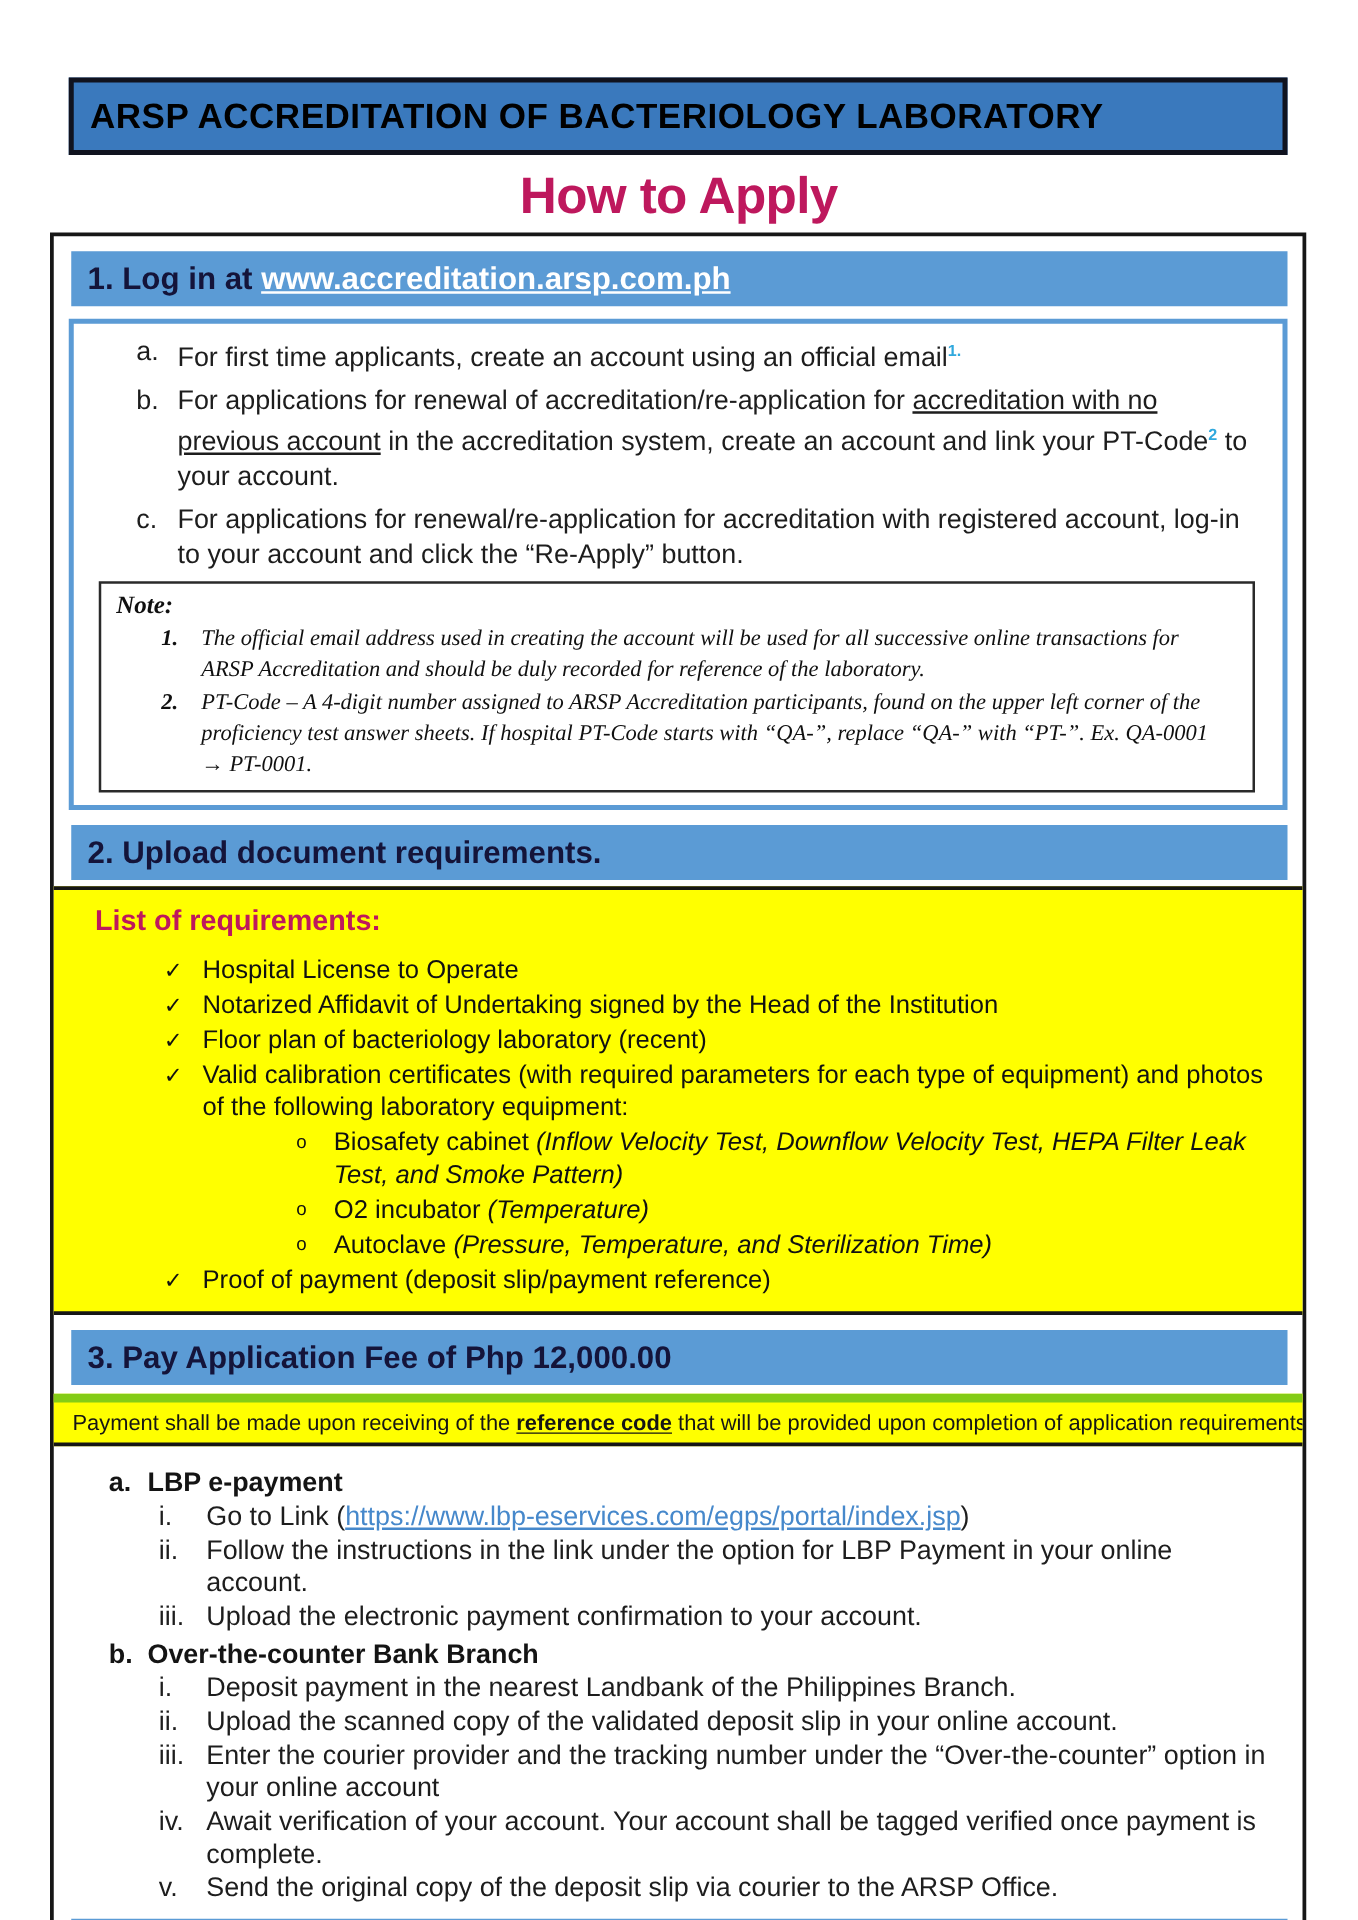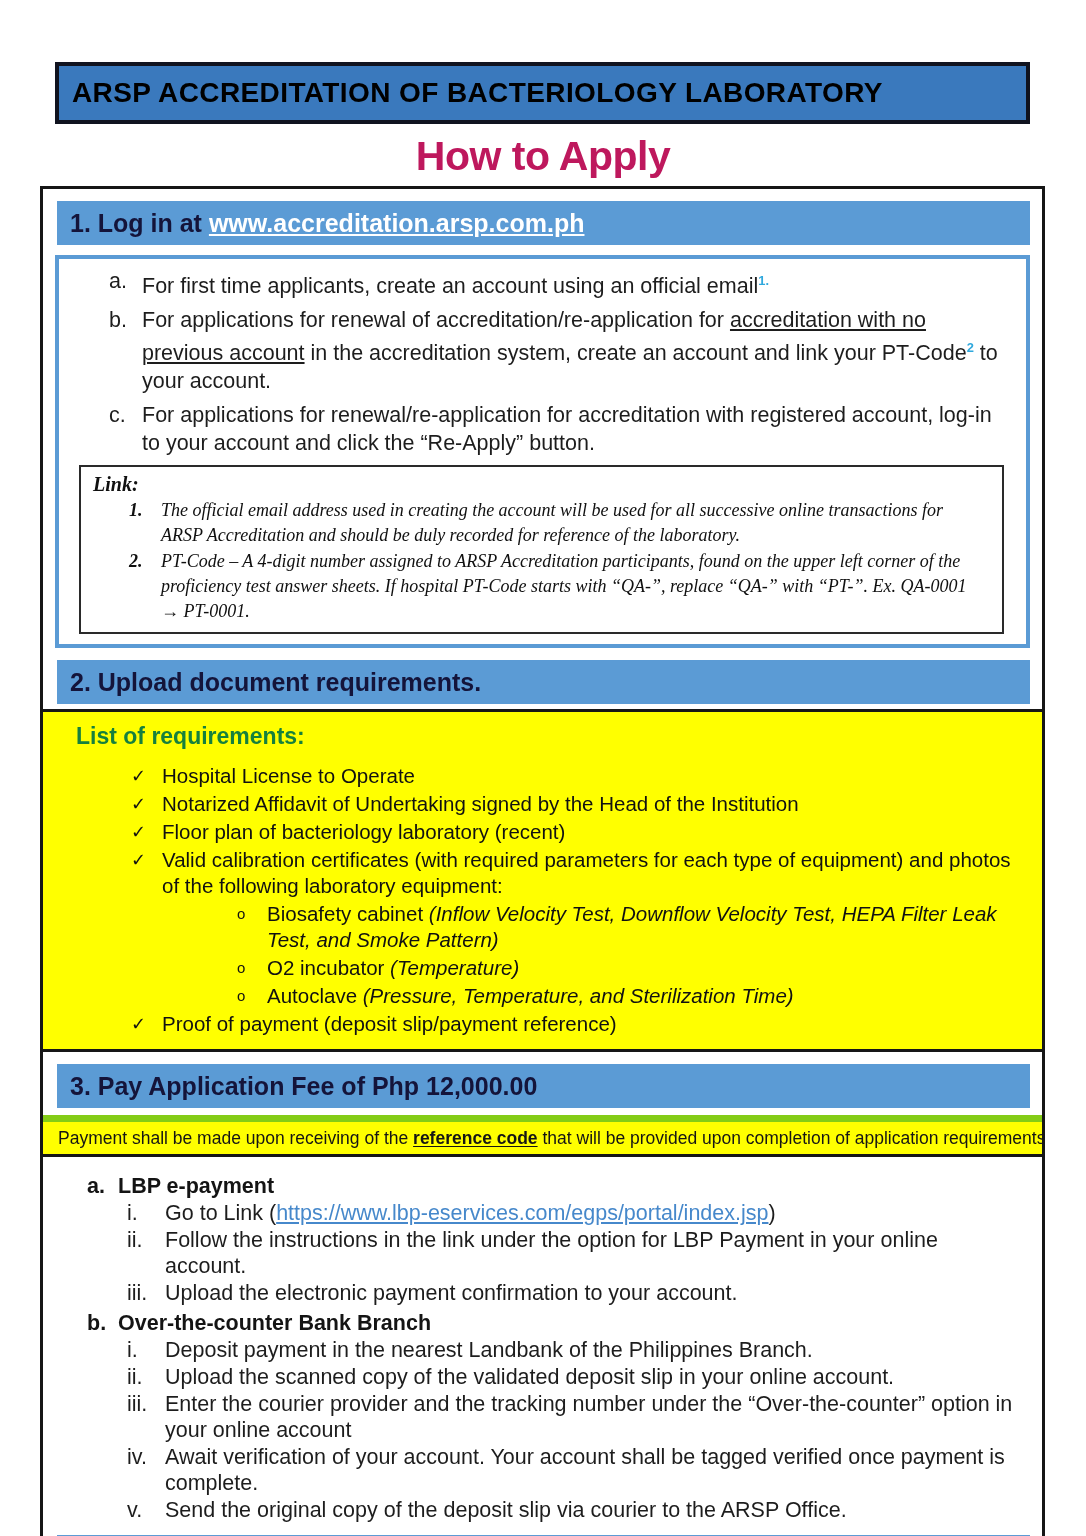--- a/index.html
+++ b/index.html
@@ -42,21 +42,21 @@
   .note-title{font-weight:700;font-size:20px;line-height:25px;}
   .note-row{display:flex;margin:1px 0 0 36px;font-size:18px;line-height:25px;}
   .note-label{width:32px;flex:none;font-weight:700;}
   .note-text{flex:1;}
   
   .yellow-box{
     margin-top:5px;background:#ffff00;
     border-top:3px solid #161616;border-bottom:3px solid #161616;
     padding:10px 30px 12px 33px;
   }
-  .req-title{font-weight:700;font-size:23px;line-height:28px;color:#15803d;}
+  .req-title{font-weight:700;font-size:23px;line-height:28px;color:#be185d;}
   .req-list{margin-top:13px;}
   .req-row{display:flex;margin:2px 0 0 55px;font-size:20.5px;line-height:26px;color:#111;}
   .req-check{width:31px;flex:none;font-size:18px;}
   .req-text{flex:1;}
   .sub-row{display:flex;margin:2px 0 0 161px;font-size:20.5px;line-height:26px;color:#111;}
   .sub-bullet{width:30px;flex:none;font-size:15px;}
   .sub-text{flex:1;}
   .yellow-strip{
     margin-top:7px;background:#ffff00;
     border-top:7px solid #84cc16;border-bottom:3px solid #161616;
@@ -111,21 +111,21 @@
           <div class="abc-row">
     <span class="abc-label">b.</span>
     <span class="abc-text"><span>For applications for renewal of accreditation/re-application for </span><span class="s-u">accreditation with no previous account</span><span> in the accreditation system, create an account and link your PT-Code</span><span class="s-sup">2</span><span> to your account.</span></span>
   </div>
           <div class="abc-row">
     <span class="abc-label">c.</span>
     <span class="abc-text"><span>For applications for renewal/re-application for accreditation with registered account, log-in to your account and click the “Re-Apply” button.</span></span>
   </div>
         </div>
       <div class="note-box">
-        <div class="note-title">Link:</div>
+        <div class="note-title">Note:</div>
         <div id="note-items">
             <div class="note-row">
     <span class="note-label">1.</span>
     <span class="note-text">The official email address used in creating the account will be used for all successive online transactions for ARSP Accreditation and should be duly recorded for reference of the laboratory.</span>
   </div>
             <div class="note-row">
     <span class="note-label">2.</span>
     <span class="note-text">PT-Code – A 4-digit number assigned to ARSP Accreditation participants, found on the upper left corner of the proficiency test answer sheets. If hospital PT-Code starts with “QA-”, replace “QA-” with “PT-”. Ex. QA-0001 → PT-0001.</span>
   </div>
           </div>

